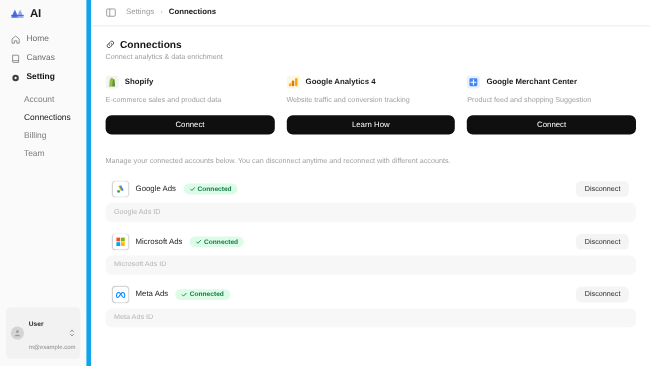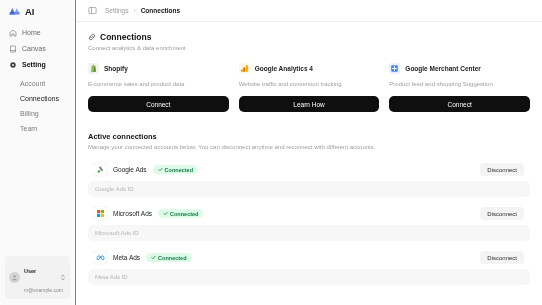--- a/index.html
+++ b/index.html
@@ -8,21 +8,21 @@
     font-family: "Liberation Sans", sans-serif;
     background: #ffffff;
     overflow: hidden;
   }
   .app { display: flex; width: 542px; height: 305px; }
 
   
   .sidebar {
     width: 76px; height: 305px;
     background: #fafafa;
-    border-right: 1px solid #0ea5e9;
+    border-right: 4px solid #0ea5e9;
     display: flex; flex-direction: column;
     flex: 0 0 76px;
   }
   .brand {
     display: flex; align-items: center; gap: 2px;
     padding: 6px 0 6px 8px; height: 22px;
   }
   .brand-mark { width: 15px; height: 10px; display: block; }
   .brand-text {
     font-size: 9.5px; font-weight: 700; color: #1b1b1b; letter-spacing: -0.2px;
@@ -254,21 +254,20 @@
             </svg>
             <span class="card-name">Google Merchant Center</span>
           </div>
           <p class="card-desc">Product feed and shopping Suggestion</p>
           <button class="cta">Connect</button>
         </div>
 
       </div>
 
       <div class="section">
-        <div class="section-title">Active connections</div>
         <div class="section-sub">Manage your connected accounts below. You can disconnect anytime and reconnect with different accounts.</div>
 
         <div class="conn-list">
 
           <div class="conn-card">
             <div class="conn-row">
               <span class="conn-logo-wrap">
                 <svg class="conn-logo" viewBox="0 0 16 16">
                   <path d="M7 2.4 L11.2 9.8 L8.7 11.3 L4.5 3.9 Z" fill="#fbbc04"></path>
                   <path d="M8.7 2.6 L12.6 9.6 L10.1 11.1 L6.2 4.1 Z" fill="#4285f4"></path>

